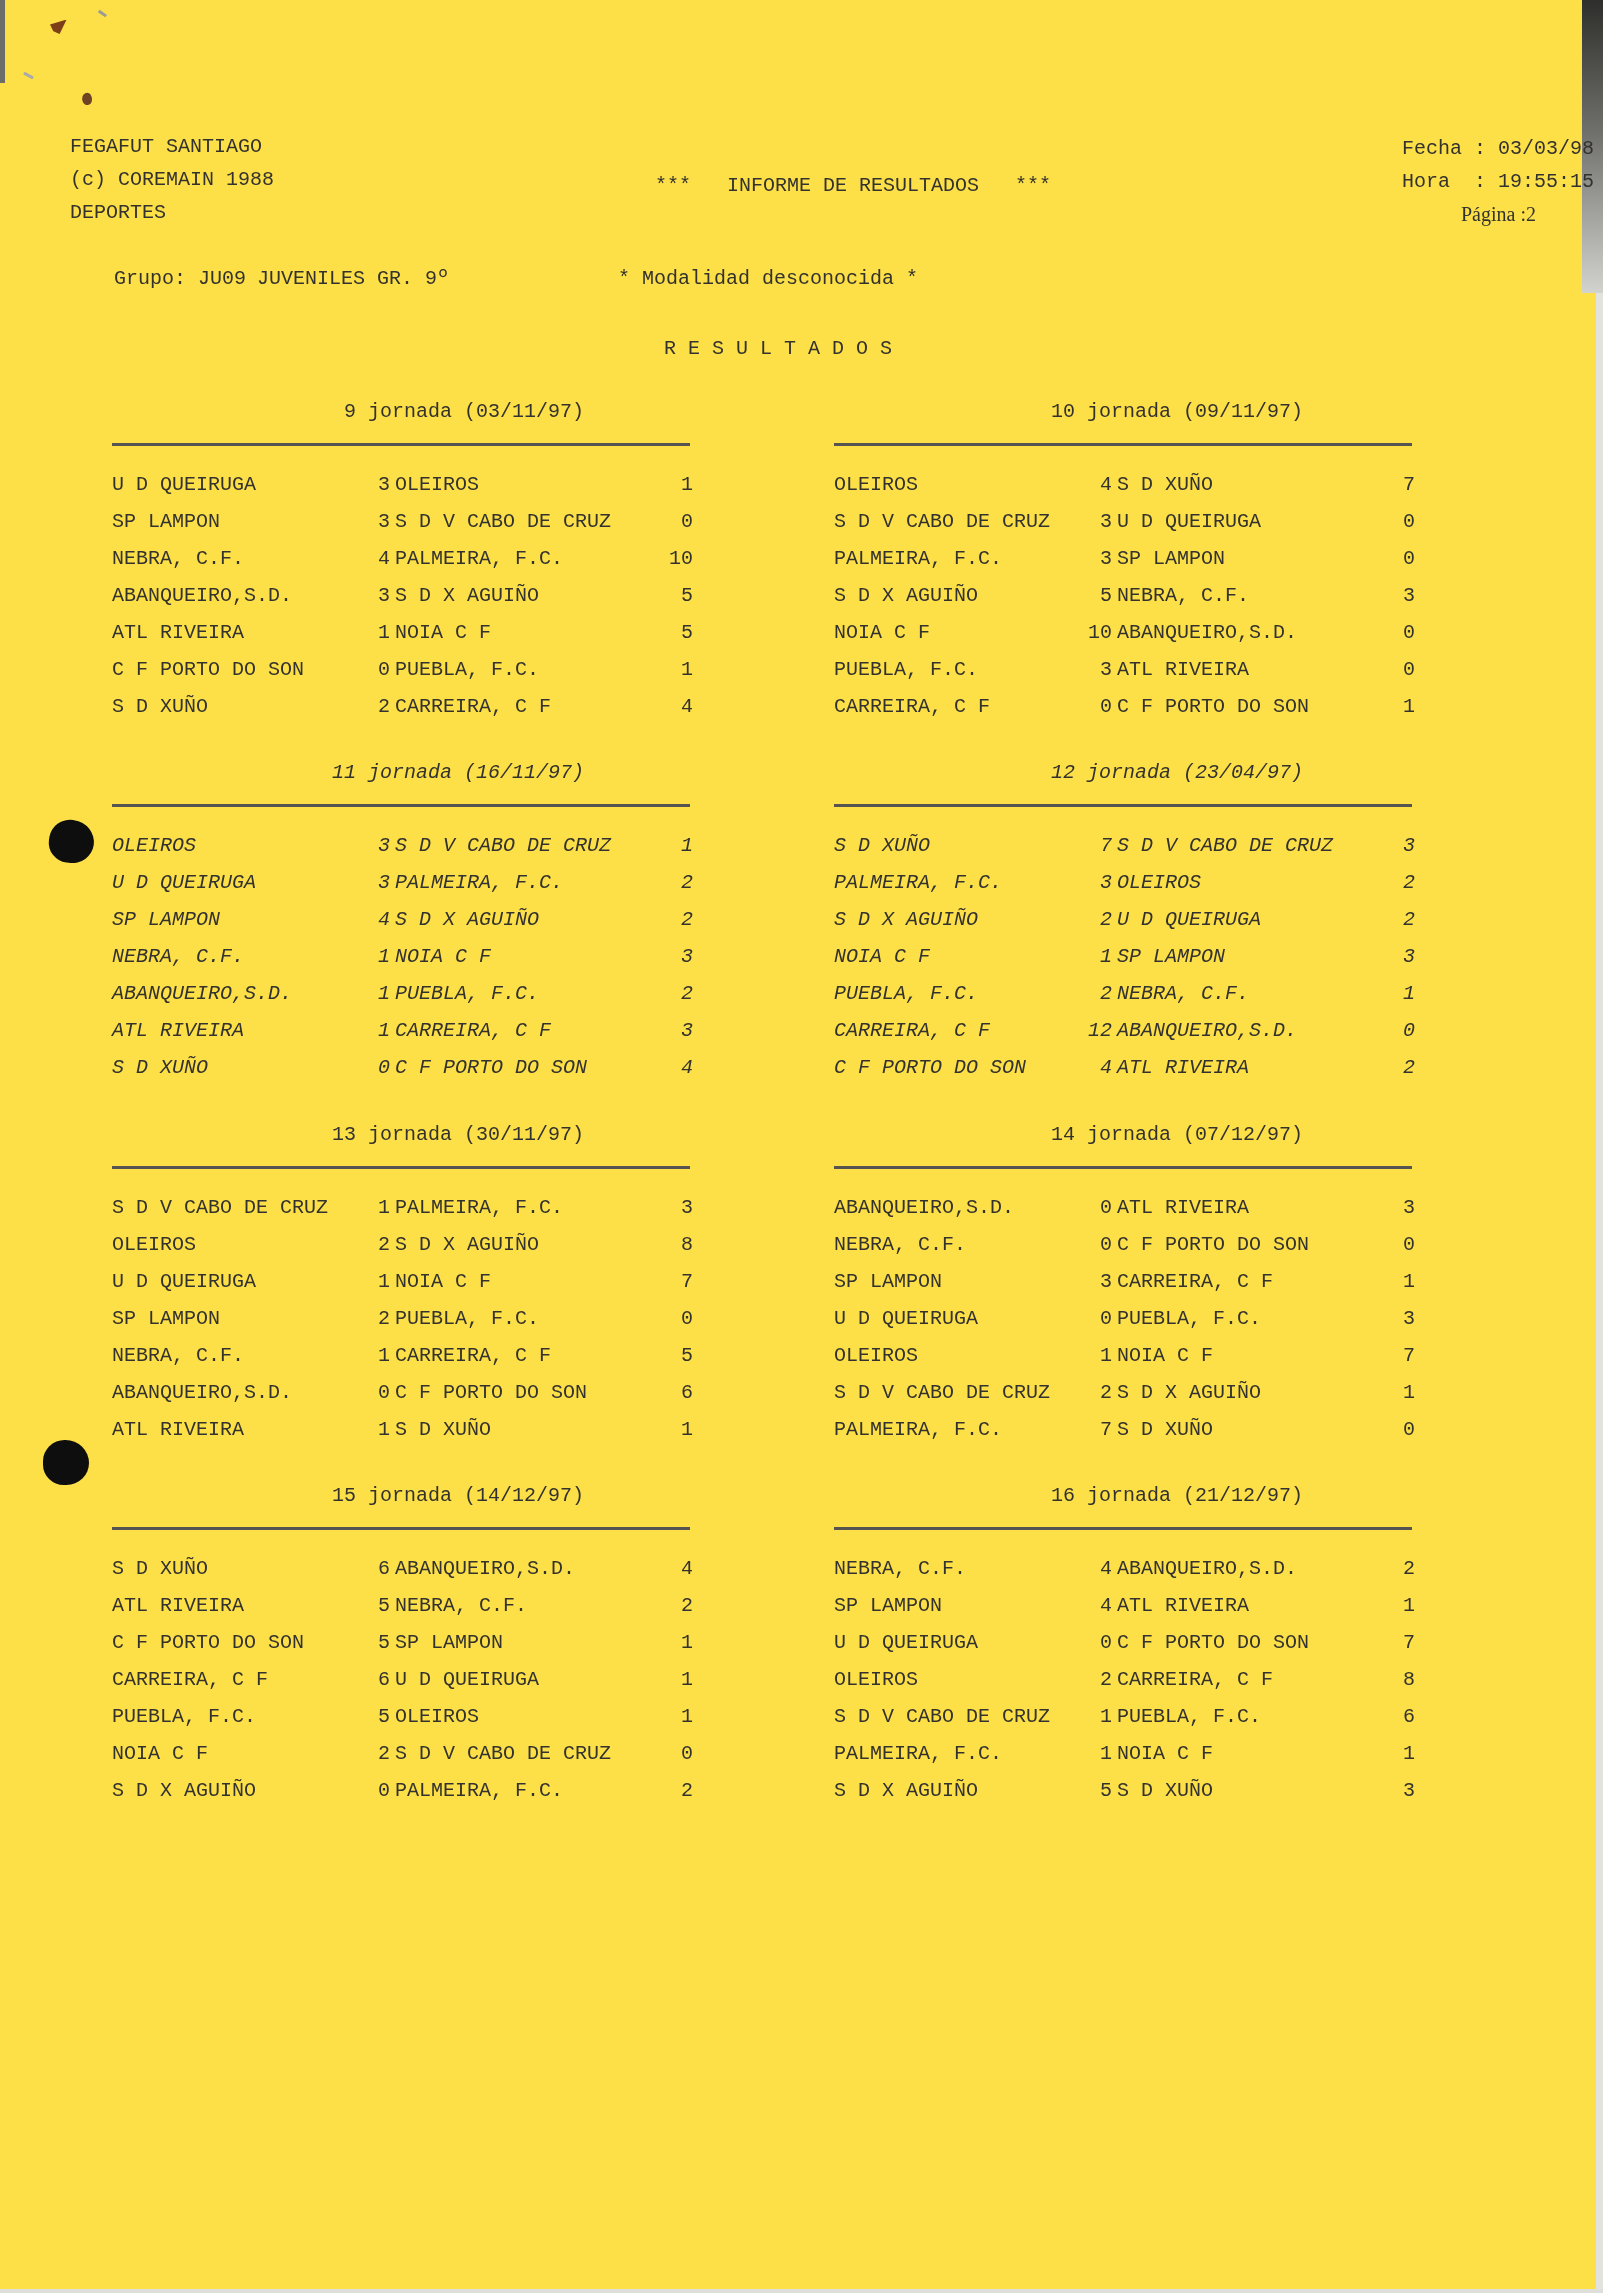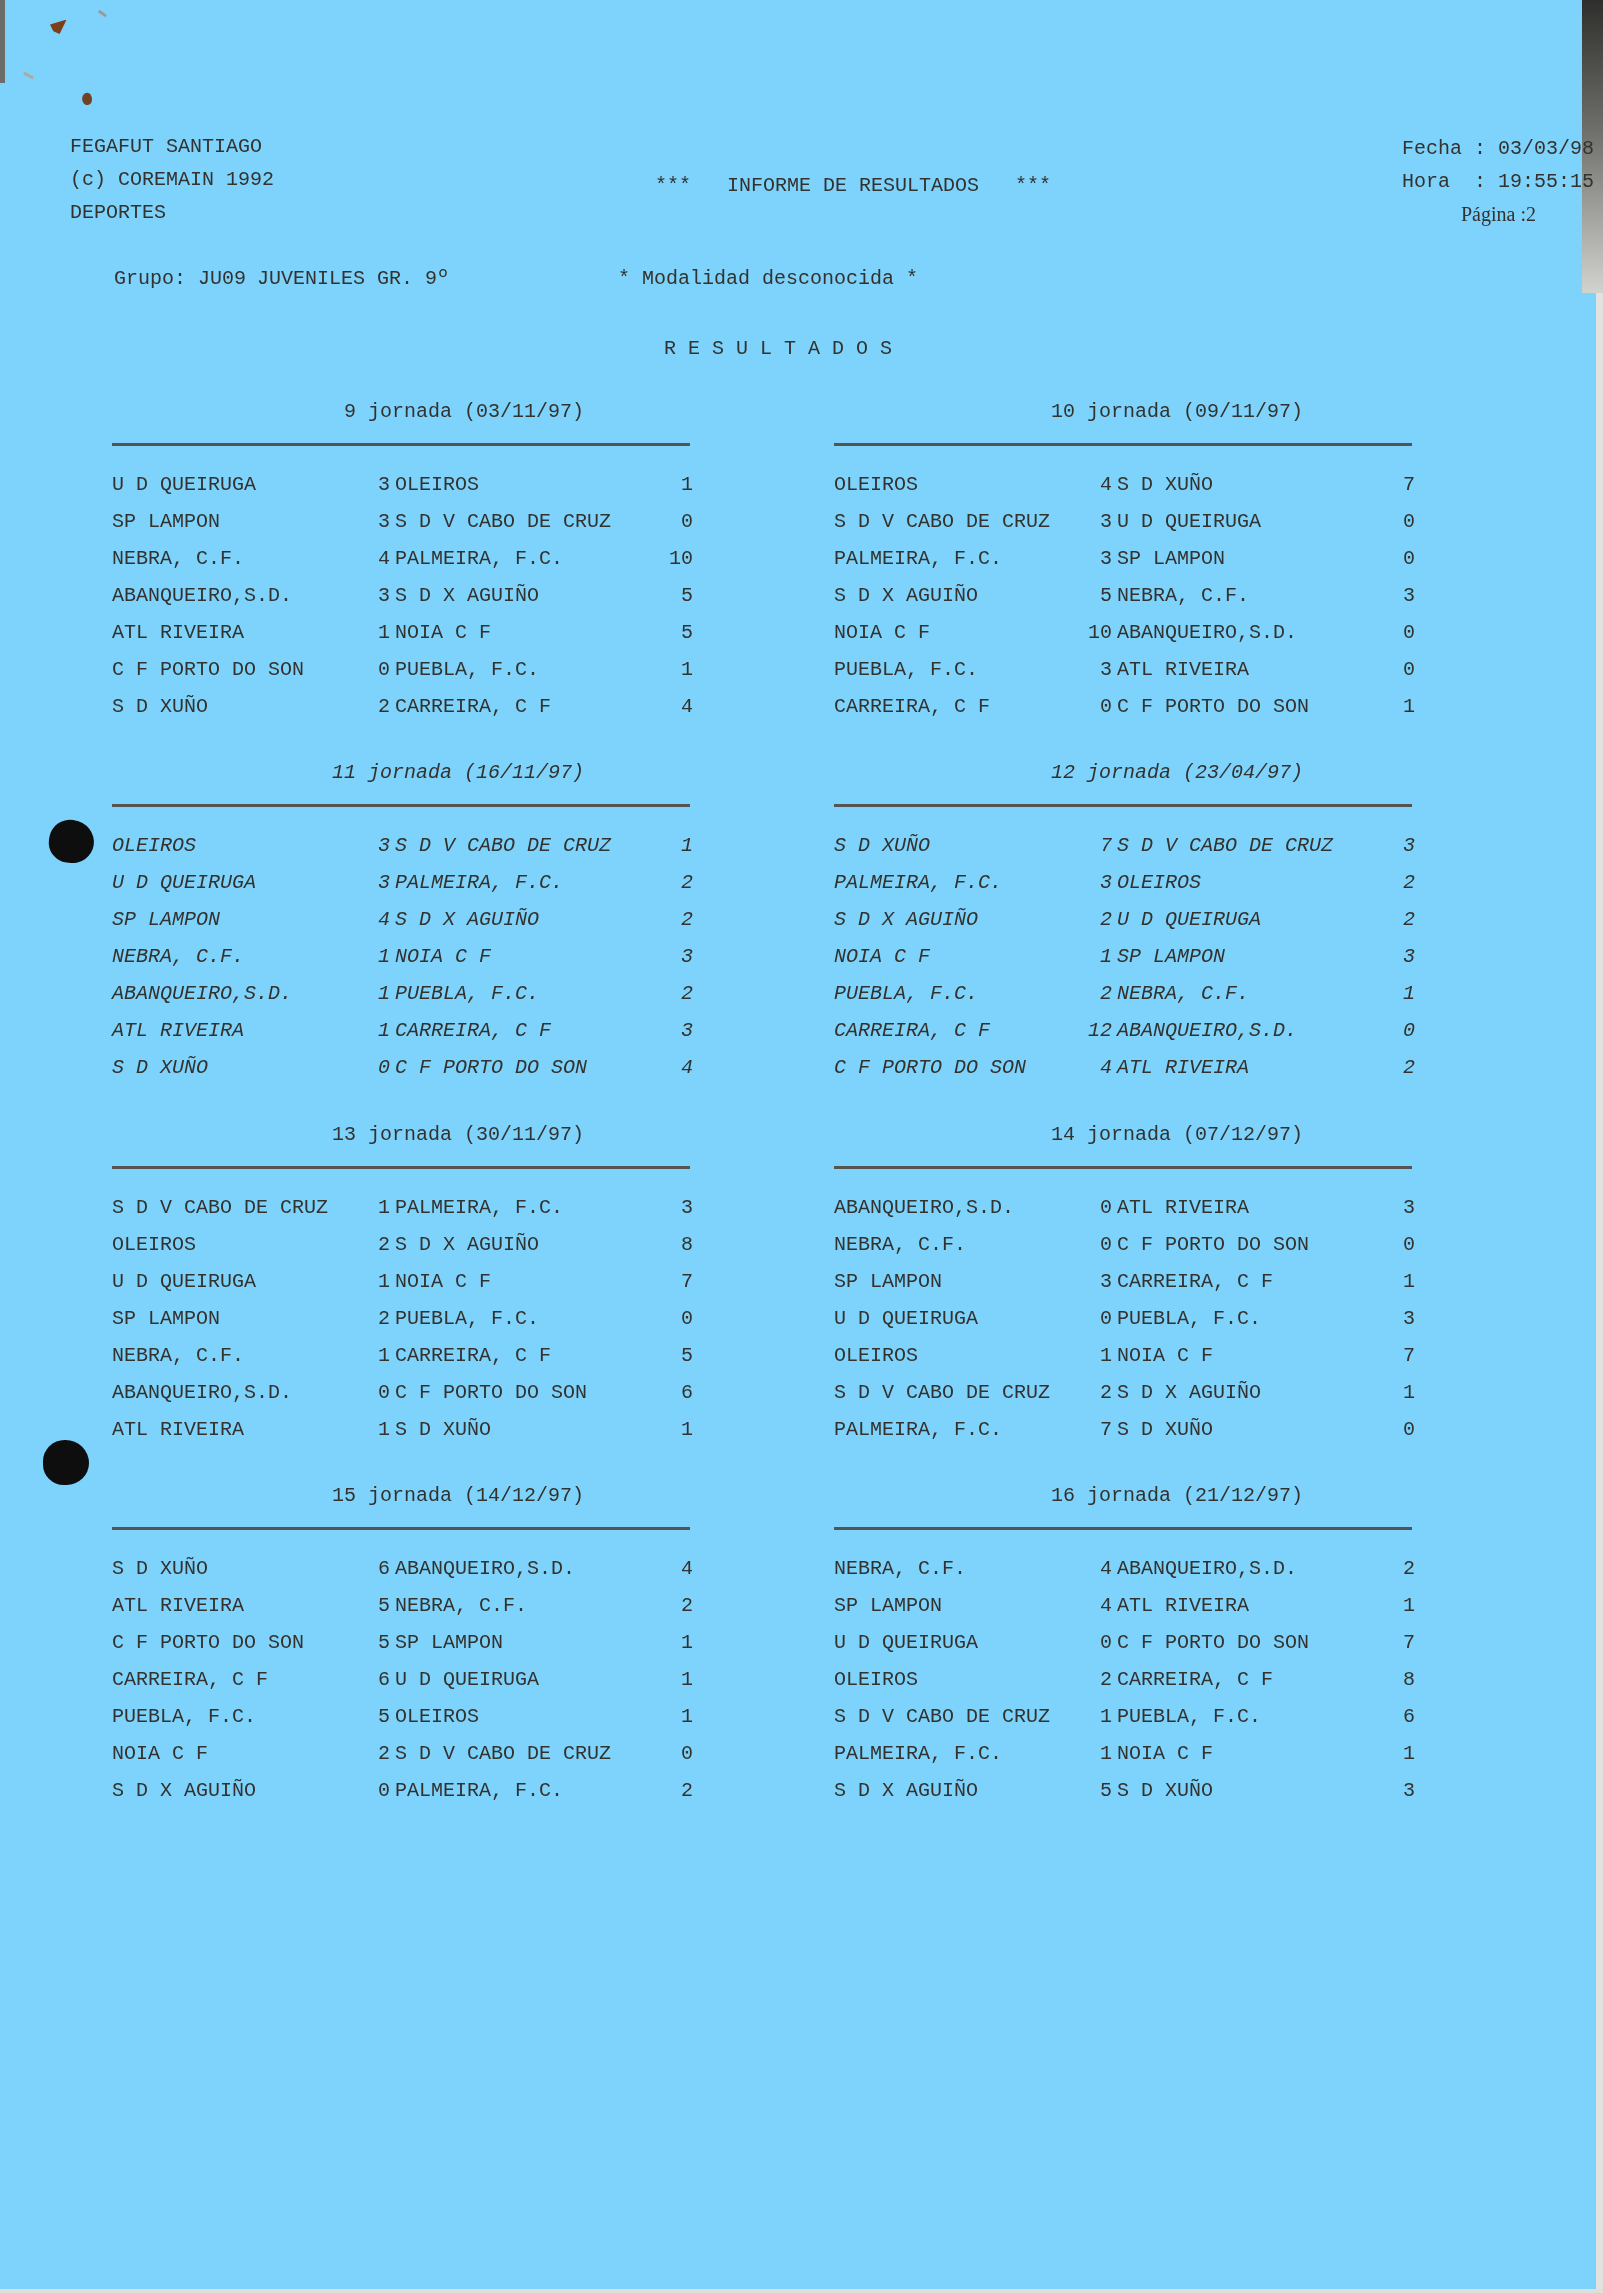--- a/index.html
+++ b/index.html
@@ -1,19 +1,19 @@
 <!DOCTYPE html>
 <html><head>
 <meta charset="utf-8">
 <style>
   html,body{margin:0;padding:0;background:#e8e8e6;}
   .page{
     position:relative;
     width:1603px;height:2294px;
-    background:#7dd3fc;
+    background:#fde047;
     overflow:hidden;
     font-family:"Liberation Mono","DejaVu Sans Mono",monospace;
     font-size:20px;
     color:#34322e;
   }
   .abs{position:absolute;white-space:pre;}
   
   .org-line{left:70px;}
   .report-title{left:655px;top:174px;}
   .hdr-right{position:absolute;left:1402px;top:137px;width:193px;}
@@ -67,21 +67,21 @@
   <div class="edge-left-top"></div>
   <div class="edge-bottom"></div>
   <div class="speck-1"></div>
   <div class="speck-2"></div>
   <div class="speck-3"></div>
   <div class="speck-4"></div>
   <div class="punch punch-1"></div>
   <div class="punch punch-2"></div>
 
   <div class="abs org-line" style="top:135px">FEGAFUT SANTIAGO</div>
-  <div class="abs org-line" style="top:168px">(c) COREMAIN 1992</div>
+  <div class="abs org-line" style="top:168px">(c) COREMAIN 1988</div>
   <div class="abs org-line" style="top:201px">DEPORTES</div>
 
   <div class="abs report-title">***   INFORME DE RESULTADOS   ***</div>
 
   <div class="hdr-right">
     <div class="rline">Fecha : 03/03/98</div>
     <div class="rline">Hora  : 19:55:15</div>
     <div class="pagina-row">
       <span>Página :</span>
       <span>2</span>

